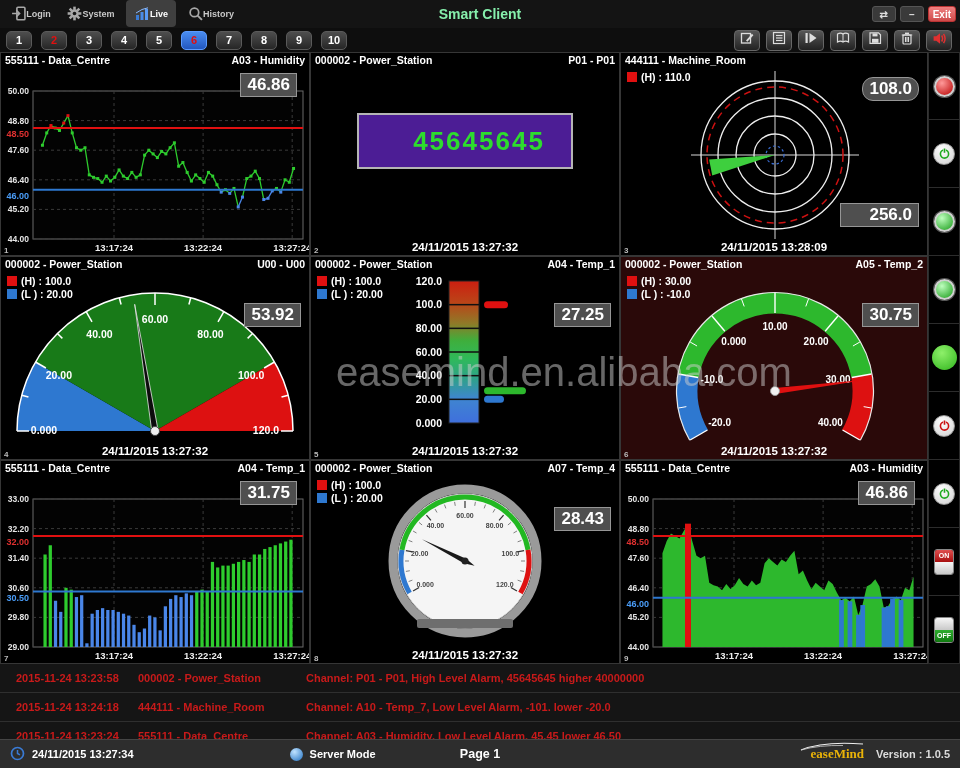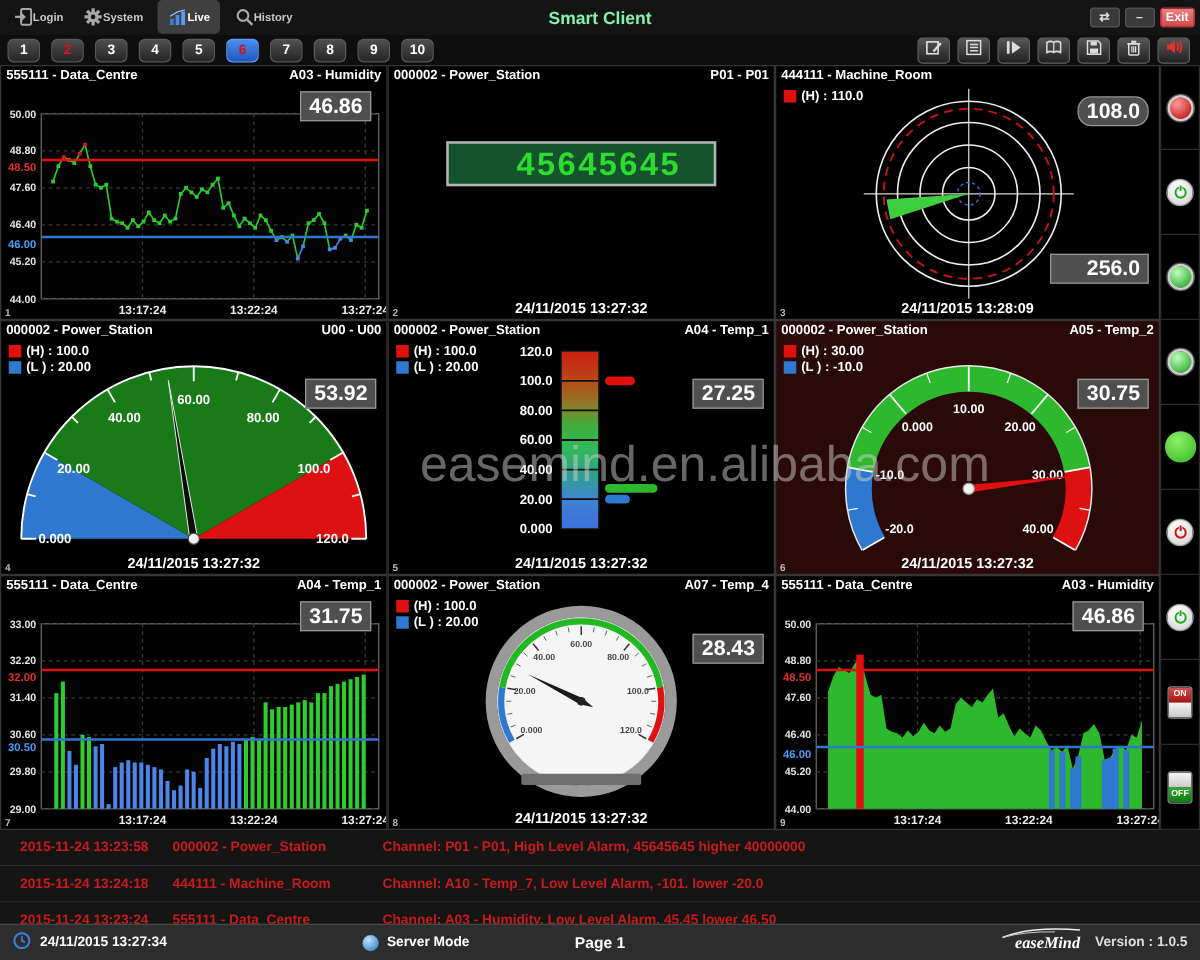--- a/index.html
+++ b/index.html
@@ -40,21 +40,21 @@
   .p0 .valuebox, .p8 .valuebox { top:20px; right:12px; }
   .p6 .valuebox { top:20px; right:12px; }
   .p3 .valuebox, .p4 .valuebox, .p5 .valuebox, .p7 .valuebox { top:24px; right:8px;margin-top:22px; }
   .p2 .valuebox.vtop { top:24px; right:8px;border-radius:11px; }
   .p2 .valuebox.vbottom { bottom:28px; right:8px; top:auto;padding-left:28px; }
   .legend { position:absolute; left:6px; top:17px; }
   .legend-item { display:flex; align-items:center; gap:4px; height:13px; color:#fff; font-size:10.5px; font-weight:bold; }
   .legend-item .sq { width:10px; height:10px; display:inline-block; }
   .tstamp { position:absolute; bottom:2px; left:0; width:100%; text-align:center; color:#fff; font-size:11.5px; font-weight:bold; }
   .pnum { position:absolute; left:3px; bottom:0; font-size:8px; color:#bbb; font-weight:bold; }
-  .digital { margin:46px auto 0; width:216px; height:36px; border:2px solid #b5b5b5; color:#2ddd2d; font-size:26px; font-weight:bold; display:flex; align-items:center; justify-content:center; letter-spacing:2px; background:#14532d;padding-left:28px; }
+  .digital { margin:46px auto 0; width:216px; height:56px; border:2px solid #b5b5b5; color:#2ddd2d; font-size:26px; font-weight:bold; display:flex; align-items:center; justify-content:center; letter-spacing:2px; background:#4c1d95;padding-left:28px; }
 
   
   .sidebar { width:32px; display:flex; flex-direction:column; background:#000; }
   .cell { height:68px; border:1px solid #2c2c2c; border-top:none; display:flex; align-items:center; justify-content:center; }
   .cell:first-child { border-top:1px solid #2c2c2c; }
   .lamp { width:21px; height:21px; border-radius:50%; border:2px solid #d0d0d0; box-shadow:0 0 0 1px #555; cursor:pointer; }
   .lamp.red { background:radial-gradient(circle at 35% 30%, #ff9a9a, #b80000); }
   .lamp.green { background:radial-gradient(circle at 35% 30%, #beffbe, #169a16); }
   .dot { width:25px; height:25px; border-radius:50%; background:radial-gradient(circle at 40% 32%, #8ef06a, #2fb41c); cursor:pointer; }
   .pwr { width:22px; height:22px; border-radius:50%; background:radial-gradient(circle at 40% 30%, #ffffff, #cfcfcf); border:1px solid #999; display:flex; align-items:center; justify-content:center; cursor:pointer; }
@@ -70,21 +70,21 @@
   .alarm-row .atime { width:138px; padding-left:16px; }
   .alarm-row .astation { width:168px; }
   .alarm-row .amsg { flex:1; }
 
   
   .statusbar { height:29px; background:#2d2d2d; border-top:1px solid #454545; display:flex; align-items:center; padding:0 10px; position:relative; color:#fff; font-size:11px; font-weight:bold; }
   .sbgroup { display:flex; align-items:center; gap:7px; margin-right:26px; }
   .sphere { width:13px; height:13px; border-radius:50%; background:radial-gradient(circle at 35% 30%, #bfe2ff, #1f6fc0); }
   .pagelabel { position:absolute; left:0; right:0; text-align:center; font-size:12.5px; pointer-events:none; }
   .sbright { margin-left:auto; display:flex; align-items:center; gap:12px; }
-  .brand { font-family:"Liberation Serif", serif; font-style:italic; font-weight:bold; font-size:13px; color:#ffffff; position:relative; padding-left:6px; }
+  .brand { font-family:"Liberation Serif", serif; font-weight:bold; font-size:13px; color:#eab308; position:relative; padding-left:6px; }
   .brand svg { position:absolute; left:-6px; top:-5px; }
   .version { color:#dcdcdc; font-size:11px; }
 
   .watermark { position:absolute; left:336px; top:350px; font-size:40px; color:rgba(205,205,205,0.5); z-index:60; white-space:nowrap; pointer-events:none; font-weight:normal; }
 </style>
 </head>
 <body>
 
 <div class="app">
 

